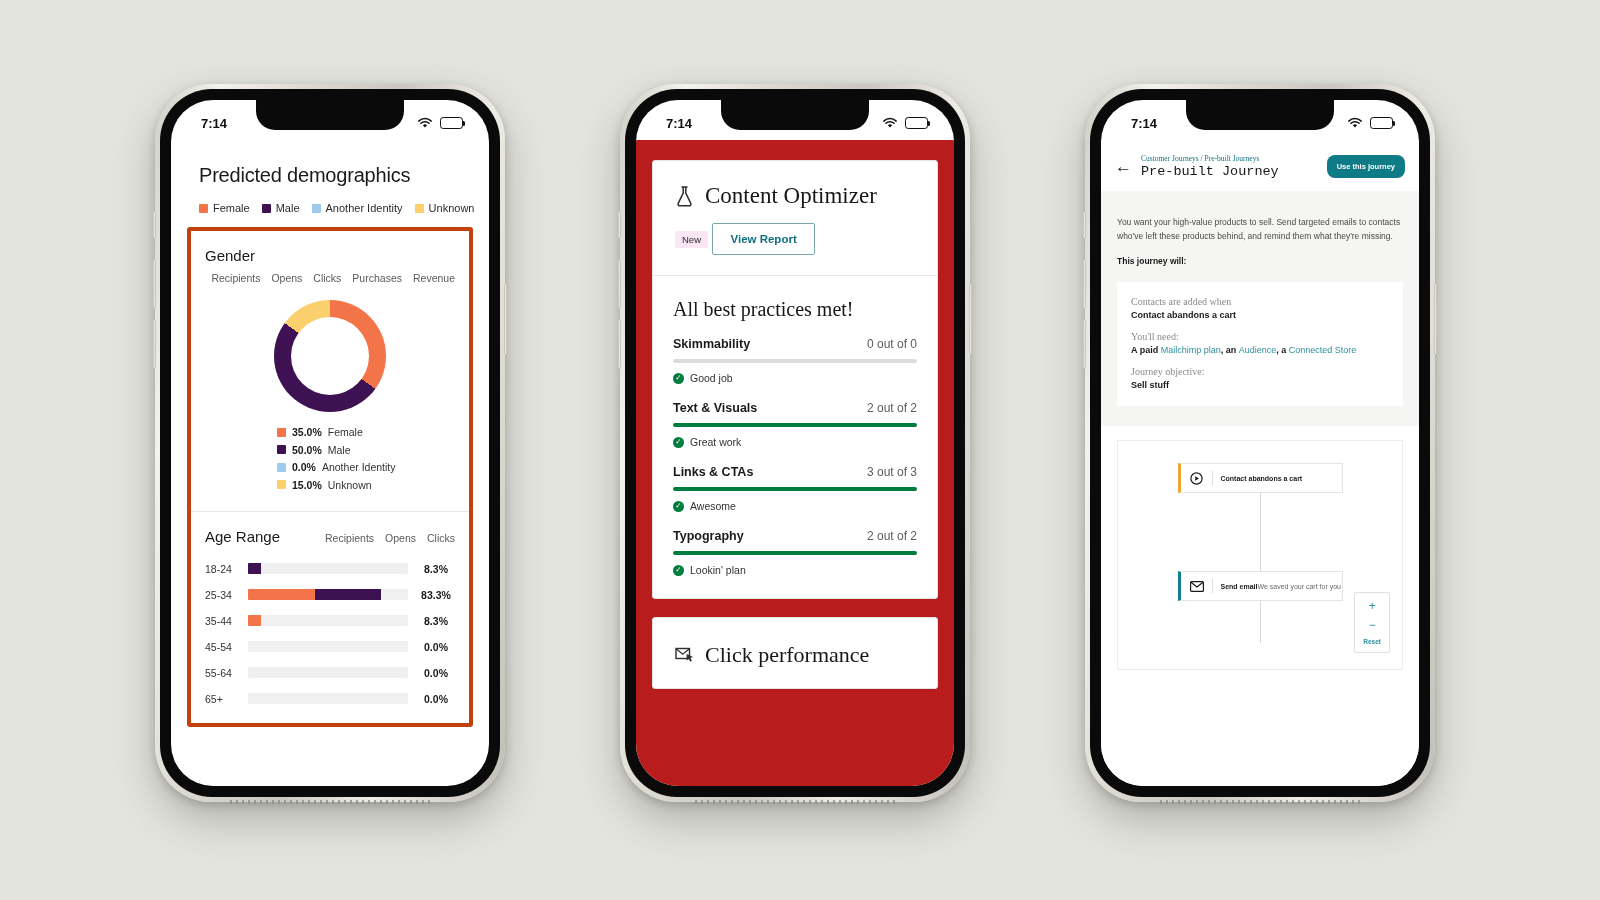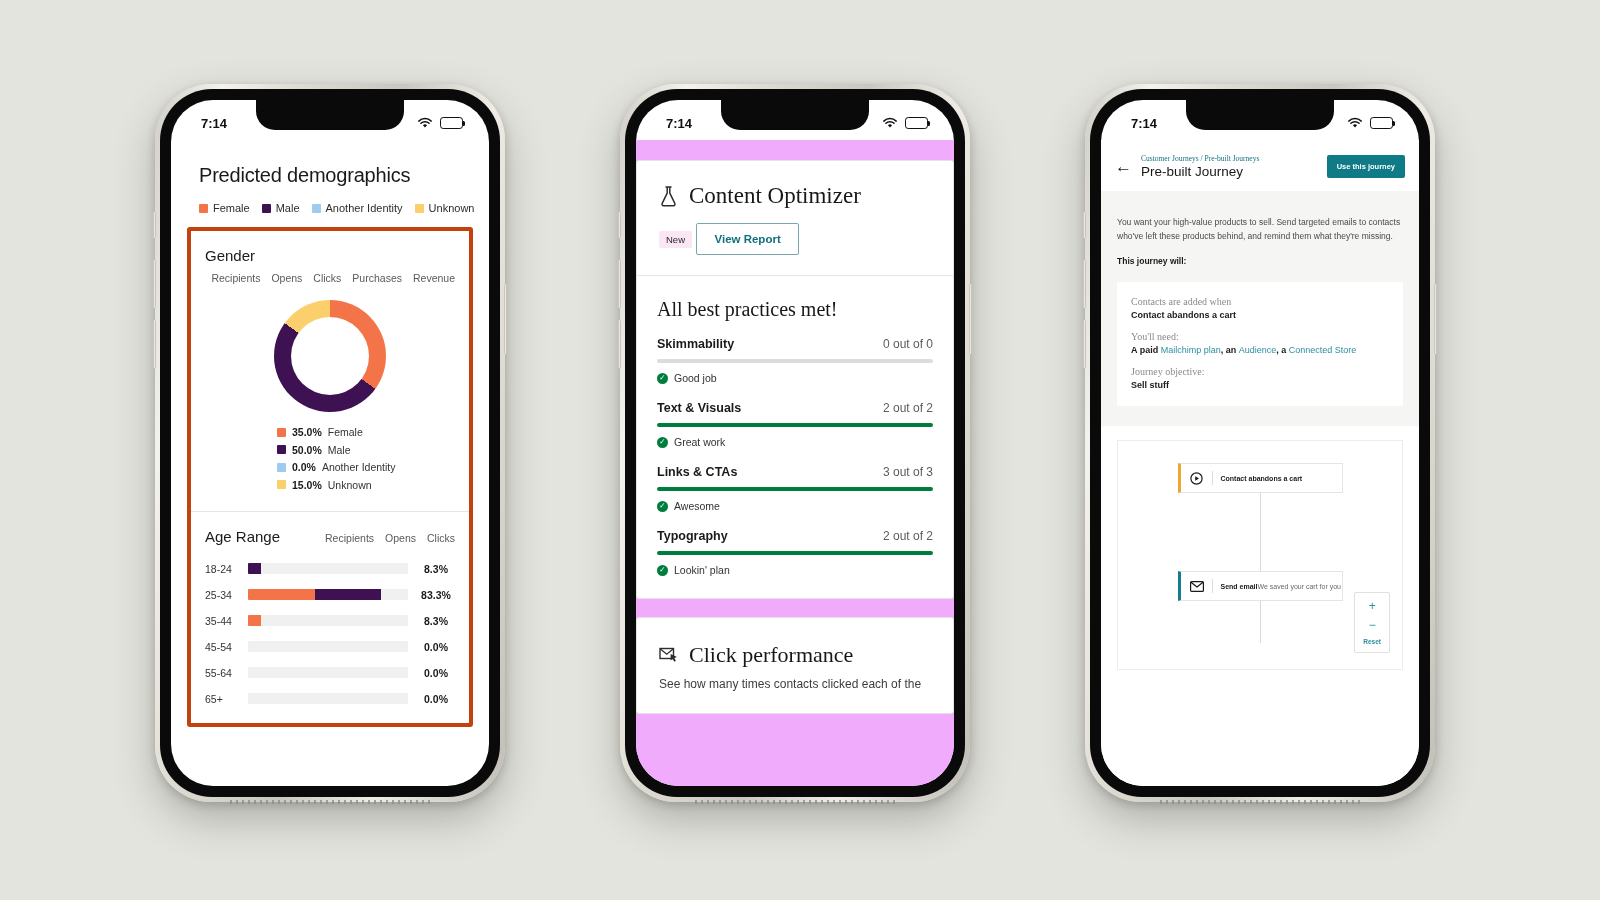--- a/index.html
+++ b/index.html
@@ -108,21 +108,21 @@
 
   .ages { margin-top: 18px; display:flex; flex-direction:column; gap:14px; padding-bottom:4px; }
   .age-row { display:flex; align-items:center; gap:9px; font-size:10.5px; }
   .age-lbl { width: 34px; color:#333; flex:none; }
   .age-track { flex:1; height: 11px; background:#f0f0f0; border-radius:1px; display:flex; overflow:hidden; }
   .age-seg { height:100%; }
   .age-pct { width: 38px; text-align:center; font-weight:700; color:#1a1a1a; flex:none; }
 
   
   .p2 { left: 620px; top: 84px; }
-  .p2 .scrollarea { padding: 0 0; background:#f0abfc; }
+  .p2 .scrollarea { padding: 0 16px; background:#b91c1c; }
   .c2 { border:1px solid #e3e3e3; border-radius:3px; background:#fff; margin-top: 20px; }
   .co-head { padding: 22px 22px 20px 22px; }
   .co-title { display:flex; align-items:center; gap:11px; font-family:"Liberation Serif", serif; font-size:23px; color:#171717; }
   .badge-new {
     display:inline-block; background:#fbe6f5; color:#2a2a2a;
     font-size:9.5px; padding: 3px 7px; border-radius:2px; margin: 11px 0 7px;
   }
   .co-desc { font-size:12px; line-height:1.45; color:#3d3d3d; }
   .btn-outline {
     display:inline-block; margin-top: 14px;
@@ -148,24 +148,24 @@
   .cp { padding: 24px 22px 20px 22px; }
   .cp-title { display:flex; align-items:center; gap:11px; font-family:"Liberation Serif", serif; font-size:22px; color:#171717; }
   .cp-desc { font-size:12px; line-height:1.45; color:#3d3d3d; margin-top:8px; }
 
   
   .p3 { left: 1085px; top: 84px; }
   .p3 .scrollarea { background:#fff; }
   .j-head { display:flex; align-items:center; gap:9px; padding: 14px 14px 12px 14px; background:#fff; }
   .back-arrow { font-size:17px; color:#1a1a1a; flex:none; line-height:1; cursor:pointer; }
   .crumbs { font-size:7.5px; color:#11707e; font-family:"Liberation Serif", serif; }
-  .j-title { font-family:Liberation Sans, sans-serif; font-size:13.5px; color:#171717; margin-top:1px; }
+  .j-title { font-family:Liberation Mono, monospace; font-size:13.5px; color:#171717; margin-top:1px; }
   .btn-teal {
     margin-left:auto; background:#0f7b87; color:#fff; border:none;
-    font-size:7.5px; font-weight:700; padding: 7px 10px; border-radius:2px; cursor:pointer;
+    font-size:7.5px; font-weight:700; padding: 7px 10px; border-radius:8px; cursor:pointer;
     white-space:nowrap;
   }
   .j-gray { background:#f5f5f3; padding: 16px 16px 20px 16px; }
   .j-h1 { font-family:"Liberation Serif", serif; font-size:17px; line-height:1.22; color:#141414; }
   .j-p { font-size:8.5px; line-height:1.6; color:#4a4a4a; margin-top:9px; }
   .j-sub { font-size:8.5px; font-weight:700; color:#1a1a1a; margin-top:13px; }
   .j-ul { margin: 9px 0 0 13px; }
   .j-ul li { font-size:8.5px; line-height:1.6; color:#3a3a3a; margin-bottom:6px; }
   .j-card { background:#fff; padding: 14px 14px 16px 14px; margin-top: 16px; }
   .j-lbl { font-size:10px; color:#8a8a8a; font-family:"Liberation Serif", serif; }
@@ -428,21 +428,20 @@
           <div class="c2" style="margin-top:18px;">
             <div class="cp">
               <div class="cp-title">
                 <svg width="19" height="17" viewBox="0 0 19 17">
                   <rect x="1" y="1.5" width="13.5" height="10" stroke="#2e2e2e" stroke-width="1.4" fill="none"></rect>
                   <path d="M1.4 2.1 7.75 7.2 14.1 2.1" stroke="#2e2e2e" stroke-width="1.3" fill="none"></path>
                   <path d="M11.6 7.1 18 10.1l-2.7 1 1.6 2.7-1.6.9-1.6-2.7-2.1 1.5Z" fill="#2e2e2e"></path>
                 </svg>
                 <span>Click performance</span>
               </div>
-              <div class="cp-desc">See how many times contacts clicked each of the</div>
             </div>
           </div>
 
         </div>
       </div>
     </div>
   </div>
 
   <div class="phone p3">
     <div class="btn-side btn-left-1"></div>

